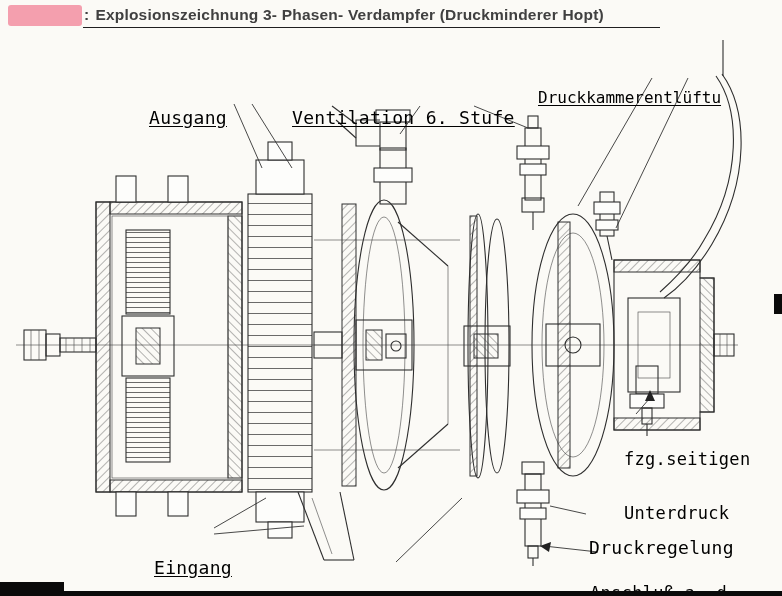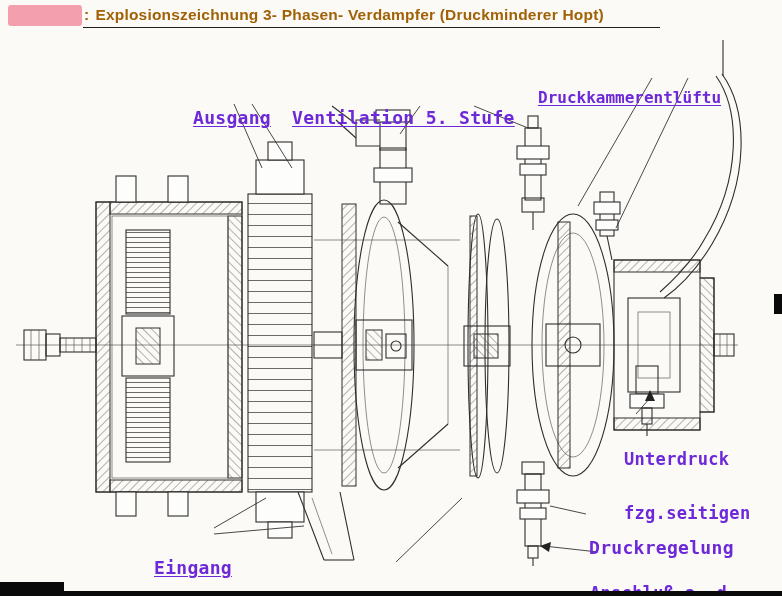--- a/index.html
+++ b/index.html
@@ -8,29 +8,29 @@
     background:#fbfaf6;
     font-family:"DejaVu Sans Mono","Liberation Mono",monospace;
   }
   .redaction{
     position:absolute;left:8px;top:5px;width:74px;height:21px;
     background:#f49fae;border-radius:3px;
   }
   .titlebar{
     position:absolute;left:84px;top:6px;white-space:nowrap;
     font-family:"Liberation Sans",sans-serif;font-size:15.5px;font-weight:600;
-    color:#a16207;letter-spacing:0.2px;
+    color:#404040;letter-spacing:0.2px;
   }
   .titlebar .pfx{margin-right:6px;}
   .title-underline{
     position:absolute;left:83px;top:27px;width:577px;height:0;
     border-top:1.6px solid #1f1f1f;
   }
   .lbl{
-    position:absolute;font-size:18px;font-weight:700;color:#6d28d9;
+    position:absolute;font-size:18px;font-weight:400;color:#000000;
     line-height:19px;letter-spacing:0.3px;white-space:pre;
   }
   .u{text-decoration:underline;text-underline-offset:2px;}
   .drawing{position:absolute;left:0;top:0;}
   
   .s{fill:none;stroke:#2e2e2e;stroke-width:1.1;}
   .sw{fill:#fdfdfb;stroke:#2e2e2e;stroke-width:1.1;}
   .thin{fill:none;stroke:#444;stroke-width:0.6;}
   .ld{fill:none;stroke:#333;stroke-width:0.9;}
   .pl{stroke:#3a3a3a;stroke-width:0.75;}
@@ -231,31 +231,31 @@
       <line class="ld" x1="214" y1="528" x2="266" y2="498"></line>
       <line class="ld" x1="214" y1="534" x2="304" y2="526"></line>
       <line class="ld" x1="396" y1="562" x2="462" y2="498"></line>
     </g>
   </svg>
 
   <div class="lbl" style="left:538px;top:50px;font-size:16px;letter-spacing:0px;">
     <div class="u">Druckkammerentlüftu</div>
   </div>
 
-  <div class="lbl" style="left:149px;top:70px;margin-left:44px;">
+  <div class="lbl" style="left:149px;top:70px;">
     <div class="u">Ausgang</div>
   </div>
 
   <div class="lbl" style="left:292px;top:70px;">
-    <div class="u">Ventilation 5. Stufe</div>
+    <div class="u">Ventilation 6. Stufe</div>
   </div>
 
   <div class="lbl" style="left:624px;top:414px;line-height:18px;font-size:17px;">
+    <div>fzg.seitigen</div>
     <div>Unterdruck</div>
-    <div>fzg.seitigen</div>
   </div>
 
   <div class="lbl" style="left:589px;top:500px;">
     <div>Druckregelung</div>
   </div>
 
   <div class="lbl" style="left:154px;top:520px;">
     <div class="u">Eingang</div>
   </div>
 

